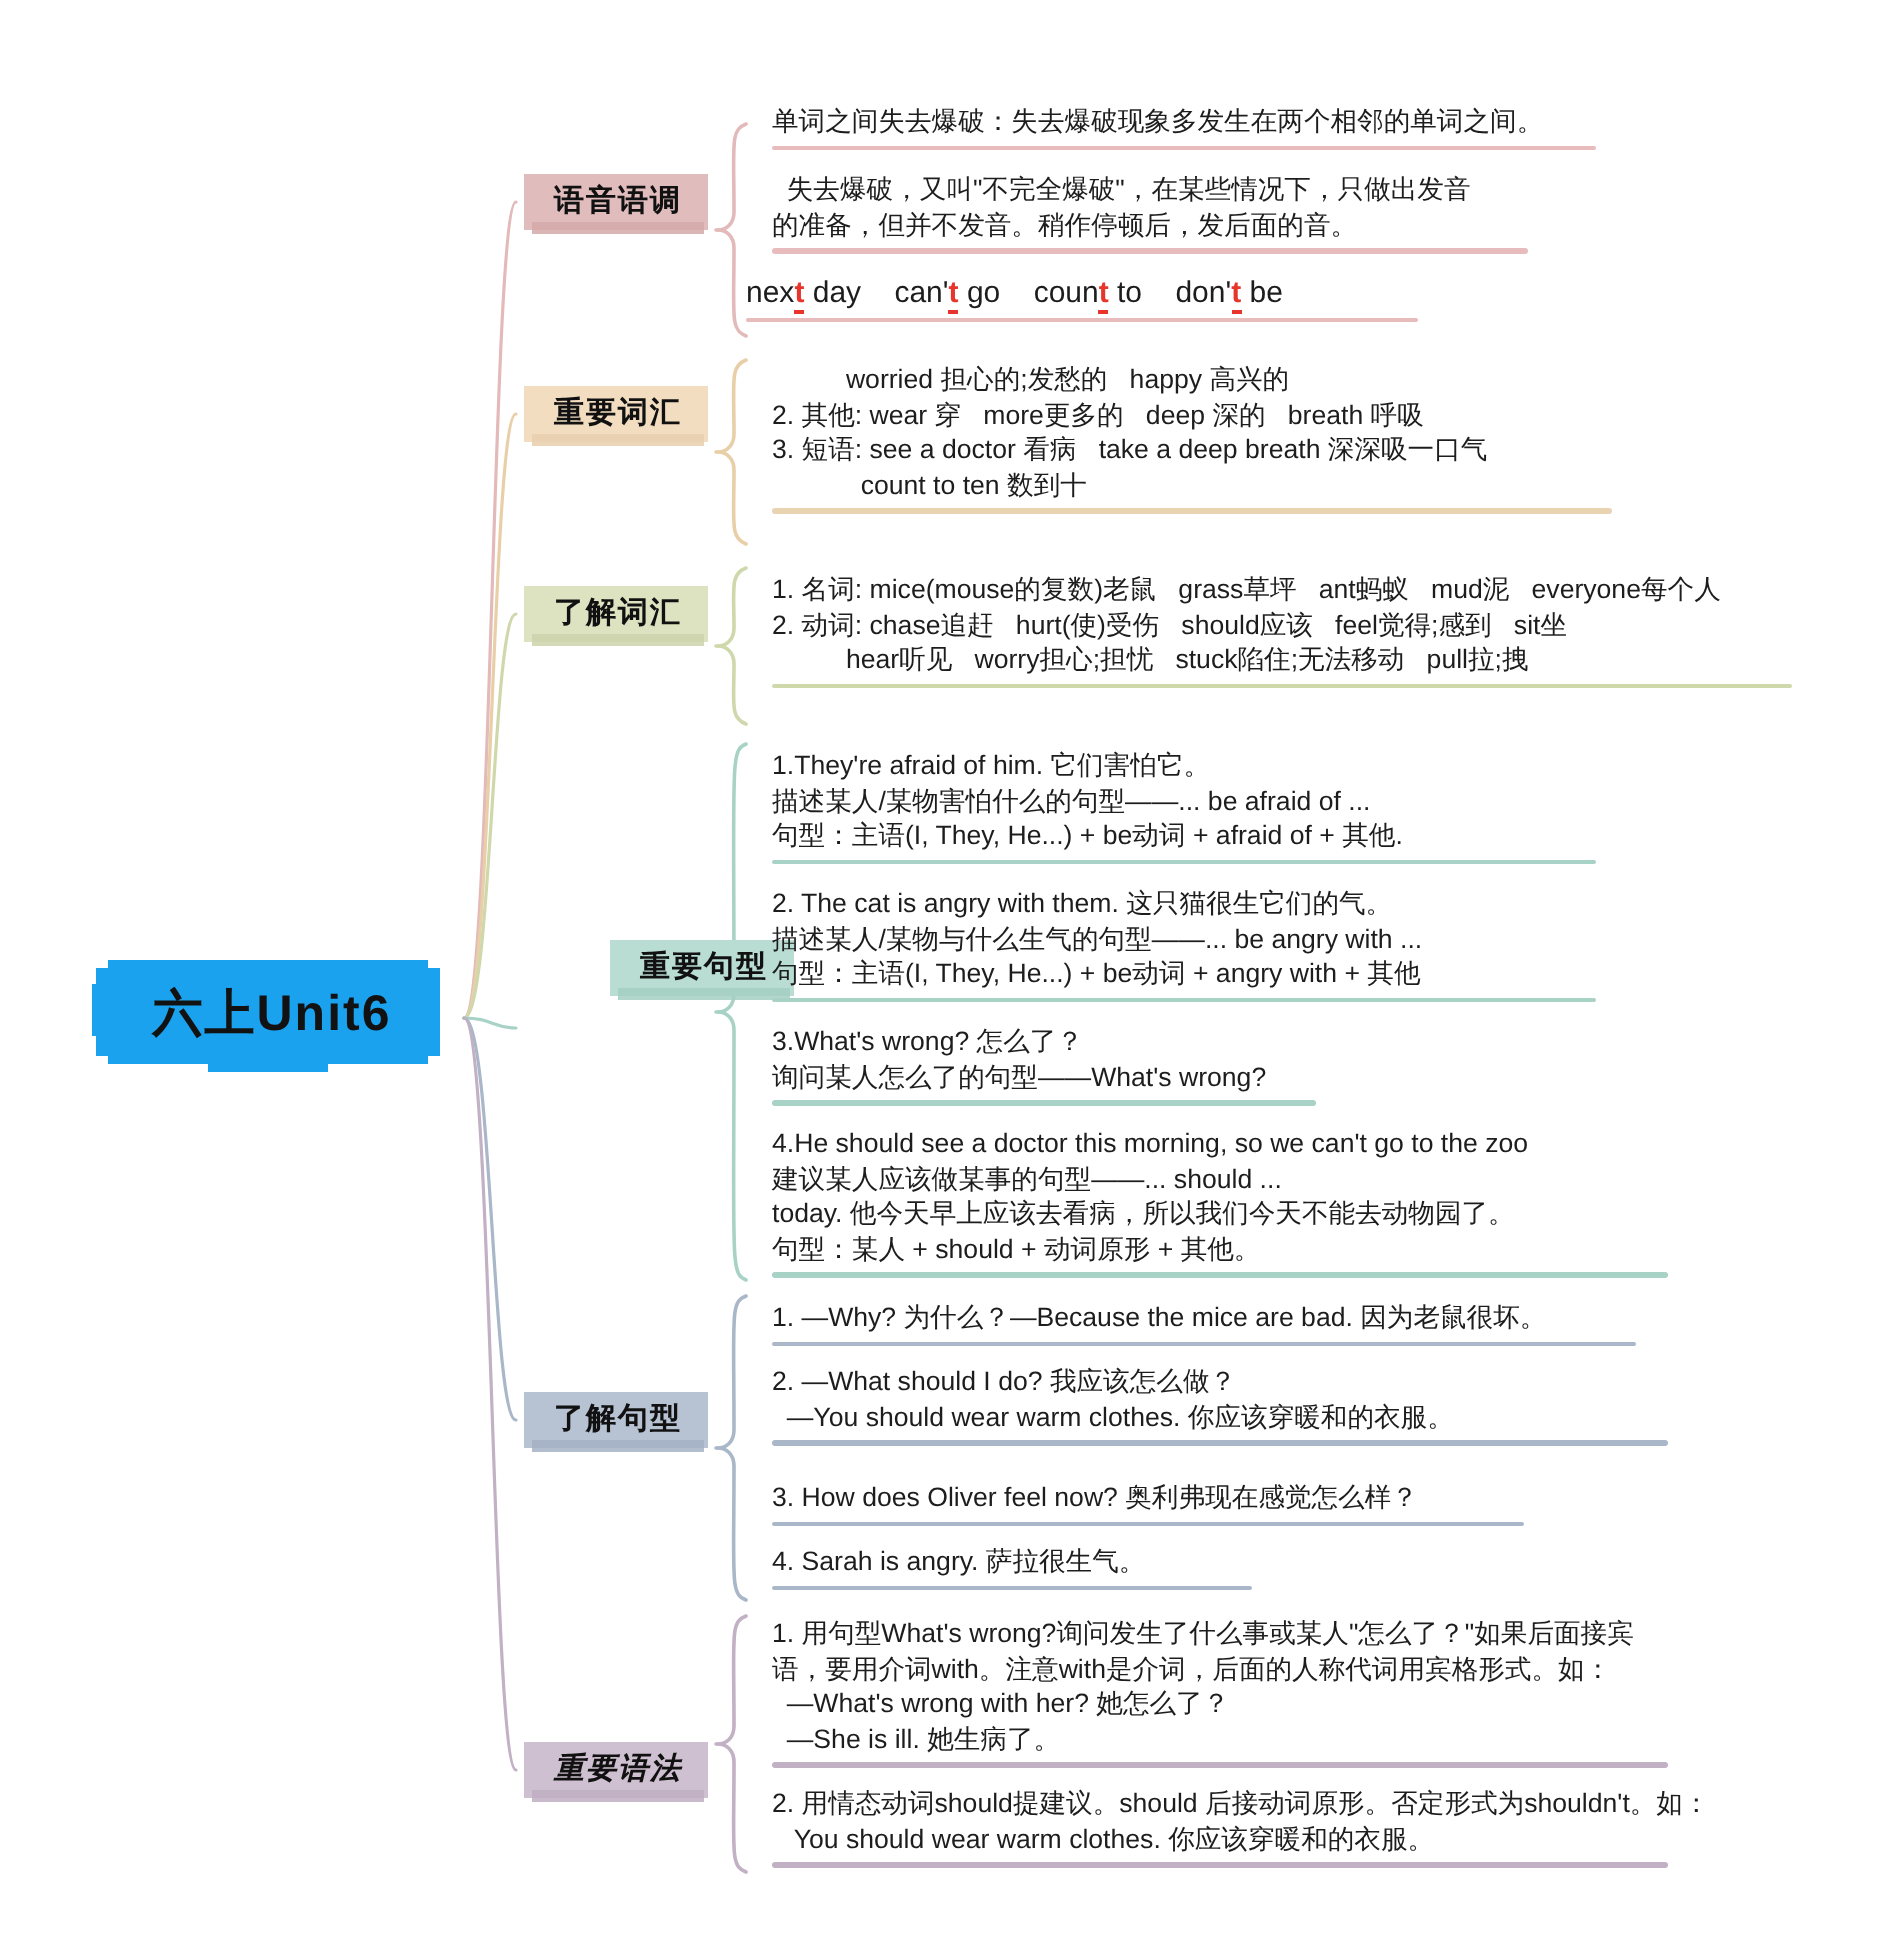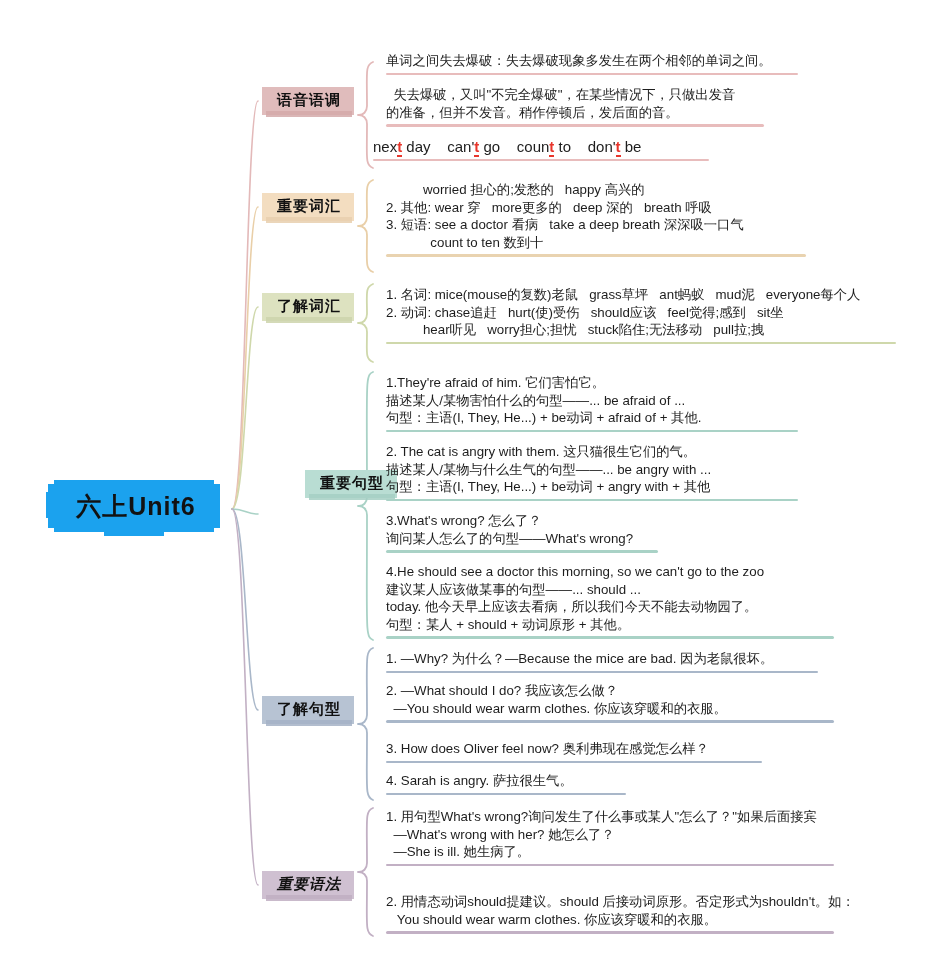--- a/index.html
+++ b/index.html
@@ -180,20 +180,21 @@
       <div class="block" style="left: 386px; top: 740px; width: 376px;">
         <div class="line">3. How does Oliver feel now? 奥利弗现在感觉怎么样？</div>
         <div class="rule" style="background: rgb(169, 183, 201);"></div>
       </div>
       <div class="block" style="left: 386px; top: 772px; width: 240px;">
         <div class="line">4. Sarah is angry. 萨拉很生气。</div>
         <div class="rule" style="background: rgb(169, 183, 201);"></div>
       </div>
       <div class="block" style="left: 386px; top: 808px; width: 448px;">
         <div class="line">1. 用句型What's wrong?询问发生了什么事或某人"怎么了？"如果后面接宾</div>
+        <div class="line">语，要用介词with。注意with是介词，后面的人称代词用宾格形式。如：</div>
         <div class="line">  —What's wrong with her? 她怎么了？</div>
         <div class="line">  —She is ill. 她生病了。</div>
         <div class="rule" style="background: rgb(194, 176, 196);"></div>
       </div>
       <div class="block" style="left: 386px; top: 893px; width: 448px;">
         <div class="line">2. 用情态动词should提建议。should 后接动词原形。否定形式为shouldn't。如：</div>
         <div class="line">   You should wear warm clothes. 你应该穿暖和的衣服。</div>
         <div class="rule" style="background: rgb(194, 176, 196);"></div>
       </div>
     </div>

